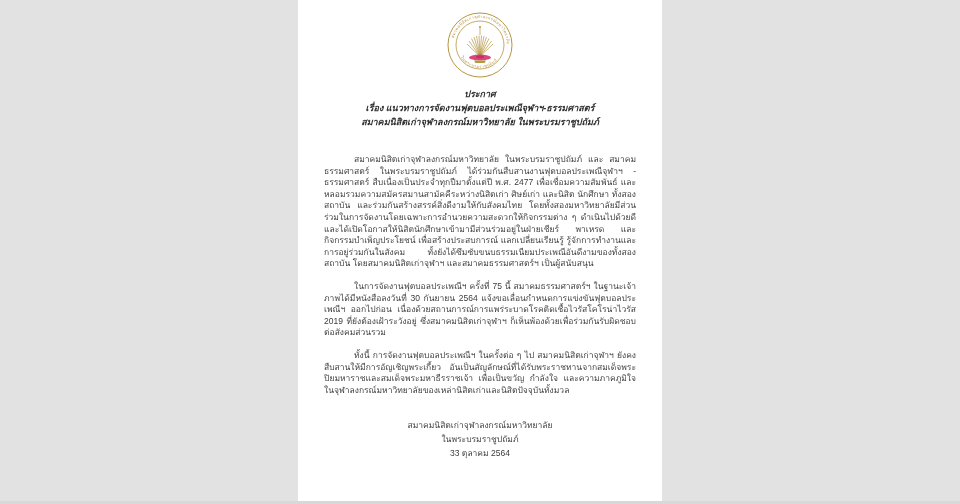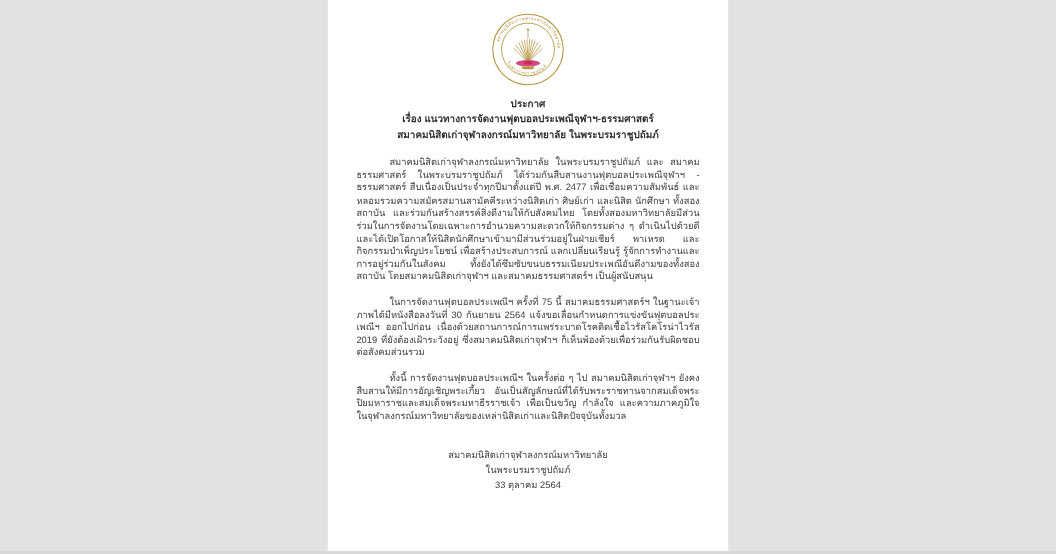--- a/index.html
+++ b/index.html
@@ -38,23 +38,24 @@
     height: 68px;
     margin: 11px auto 0 auto;
   }
   .title-block {
     margin-top: 8px;
     text-align: center;
     font-weight: bold;
     font-size: 9px;
     line-height: 14px;
     color: #303030;
+    font-style: italic;
   }
   .body-text {
-    margin-top: 13px;
+    margin-top: 25px;
     font-size: 8.5px;
     line-height: 11.6px;
     text-align: justify;
     color: #3c3c3c;
   }
   .body-text p {
     margin: 0 0 11px 0;
     text-indent: 30px;
   }
   .signature-block {

